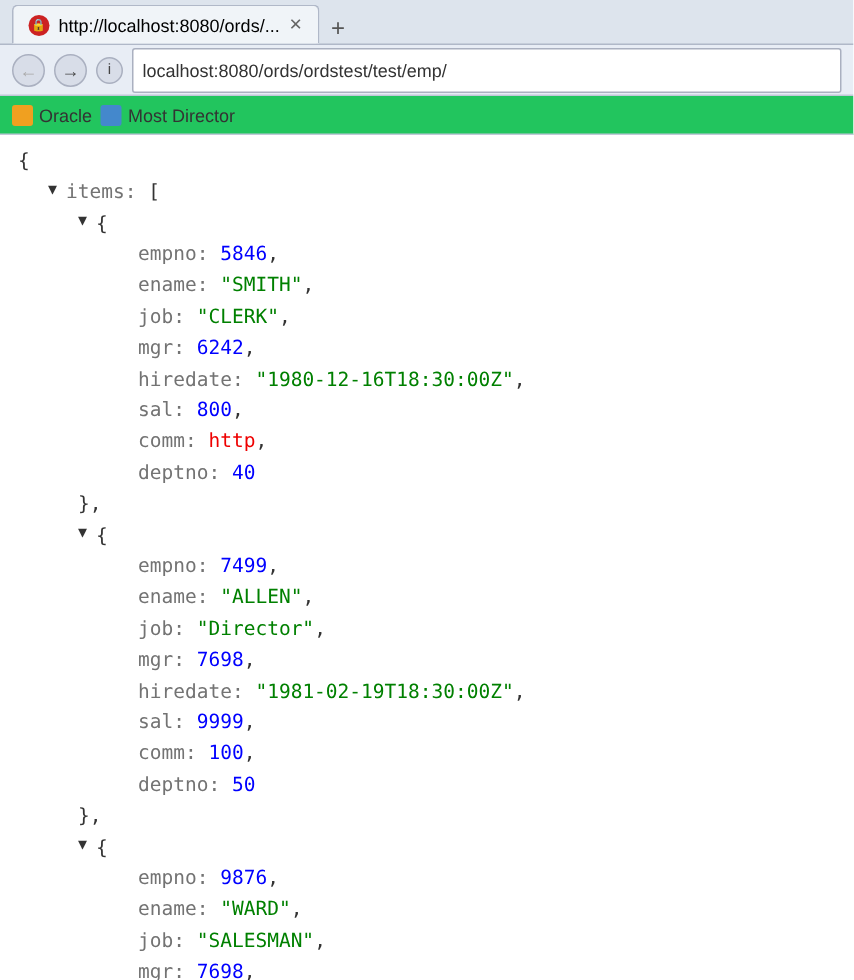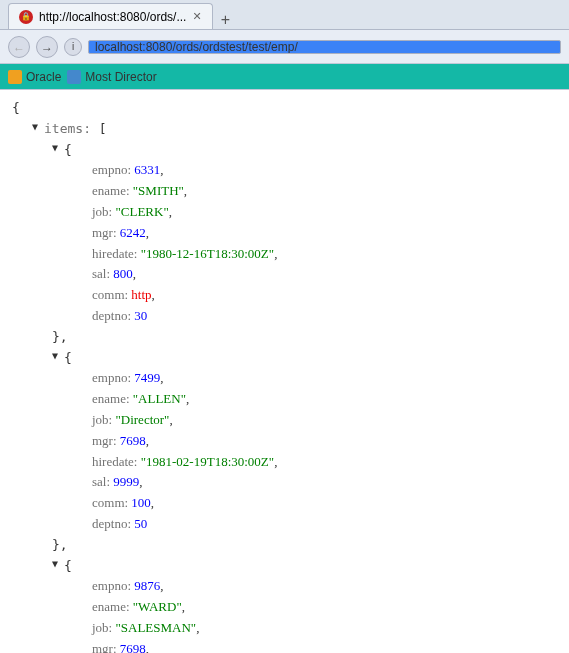--- a/index.html
+++ b/index.html
@@ -88,32 +88,32 @@
       background: #d8dde8;
       display: flex;
       align-items: center;
       justify-content: center;
       font-size: 10px;
       color: #444;
       cursor: pointer;
     }
     .url-bar {
       flex: 1;
-      height: 14px;
+      height: 30px;
       border: 1px solid #aab0c0;
       border-radius: 2px;
-      background: #3b82f6;
+      background: #ffffff;
       padding: 2px 6px;
       font-size: 12px;
       color: #333;
     }
 
     
     .bookmarks-bar {
-      background: #14b8a6;
+      background: #22c55e;
       display: flex;
       align-items: center;
       height: 26px;
       padding: 0 8px;
       gap: 6px;
       border-bottom: 1px solid #c0c8d8;
     }
     .bookmark-item {
       display: flex;
       align-items: center;
@@ -150,21 +150,21 @@
     .c-brace { color: #333; }
     .c-key { color: #737373; }
     .c-string { color: #008000; }
     .c-number { color: #0000ff; }
     .c-null { color: #ee0000; }
     .c-bracket { color: #333; }
 
     .line { display: flex; align-items: flex-start; }
     .indent-1 { padding-left: 20px; }
     .indent-2 { padding-left: 40px; }
-    .indent-4 { padding-left: 80px; font-family: Liberation Serif, serif; }
+    .indent-4 { padding-left: 80px; }
     .triangle {
       display: inline-block;
       width: 12px;
       font-size: 10px;
       cursor: pointer;
       color: #333;
     }
   </style>
 </head>
 <body>
@@ -209,21 +209,21 @@
     <span class="c-key">items:&nbsp;</span>
       <span class="c-bracket">[</span>
   </div>
 
   <div class="line indent-2">
     <span class="triangle">▼</span>
     <span class="c-brace">{</span>
   </div>
   <div class="line indent-4">
     <span class="c-key">empno:&nbsp;</span>
-      <span class="c-number">6331</span>
+      <span class="c-number">5846</span>
       <span>,</span>
   </div>
   <div class="line indent-4">
     <span class="c-key">ename:&nbsp;</span>
       <span class="c-string">"SMITH"</span>
       <span>,</span>
   </div>
   <div class="line indent-4">
     <span class="c-key">job:&nbsp;</span>
       <span class="c-string">"CLERK"</span>
@@ -244,21 +244,21 @@
       <span class="c-number">800</span>
       <span>,</span>
   </div>
   <div class="line indent-4">
     <span class="c-key">comm:&nbsp;</span>
       <span class="c-null">http</span>
       <span>,</span>
   </div>
   <div class="line indent-4">
     <span class="c-key">deptno:&nbsp;</span>
-      <span class="c-number">30</span>
+      <span class="c-number">40</span>
   </div>
   <div class="line indent-2">
     <span class="c-brace">},</span>
   </div>
 
   <div class="line indent-2">
     <span class="triangle">▼</span>
     <span class="c-brace">{</span>
   </div>
   <div class="line indent-4">

